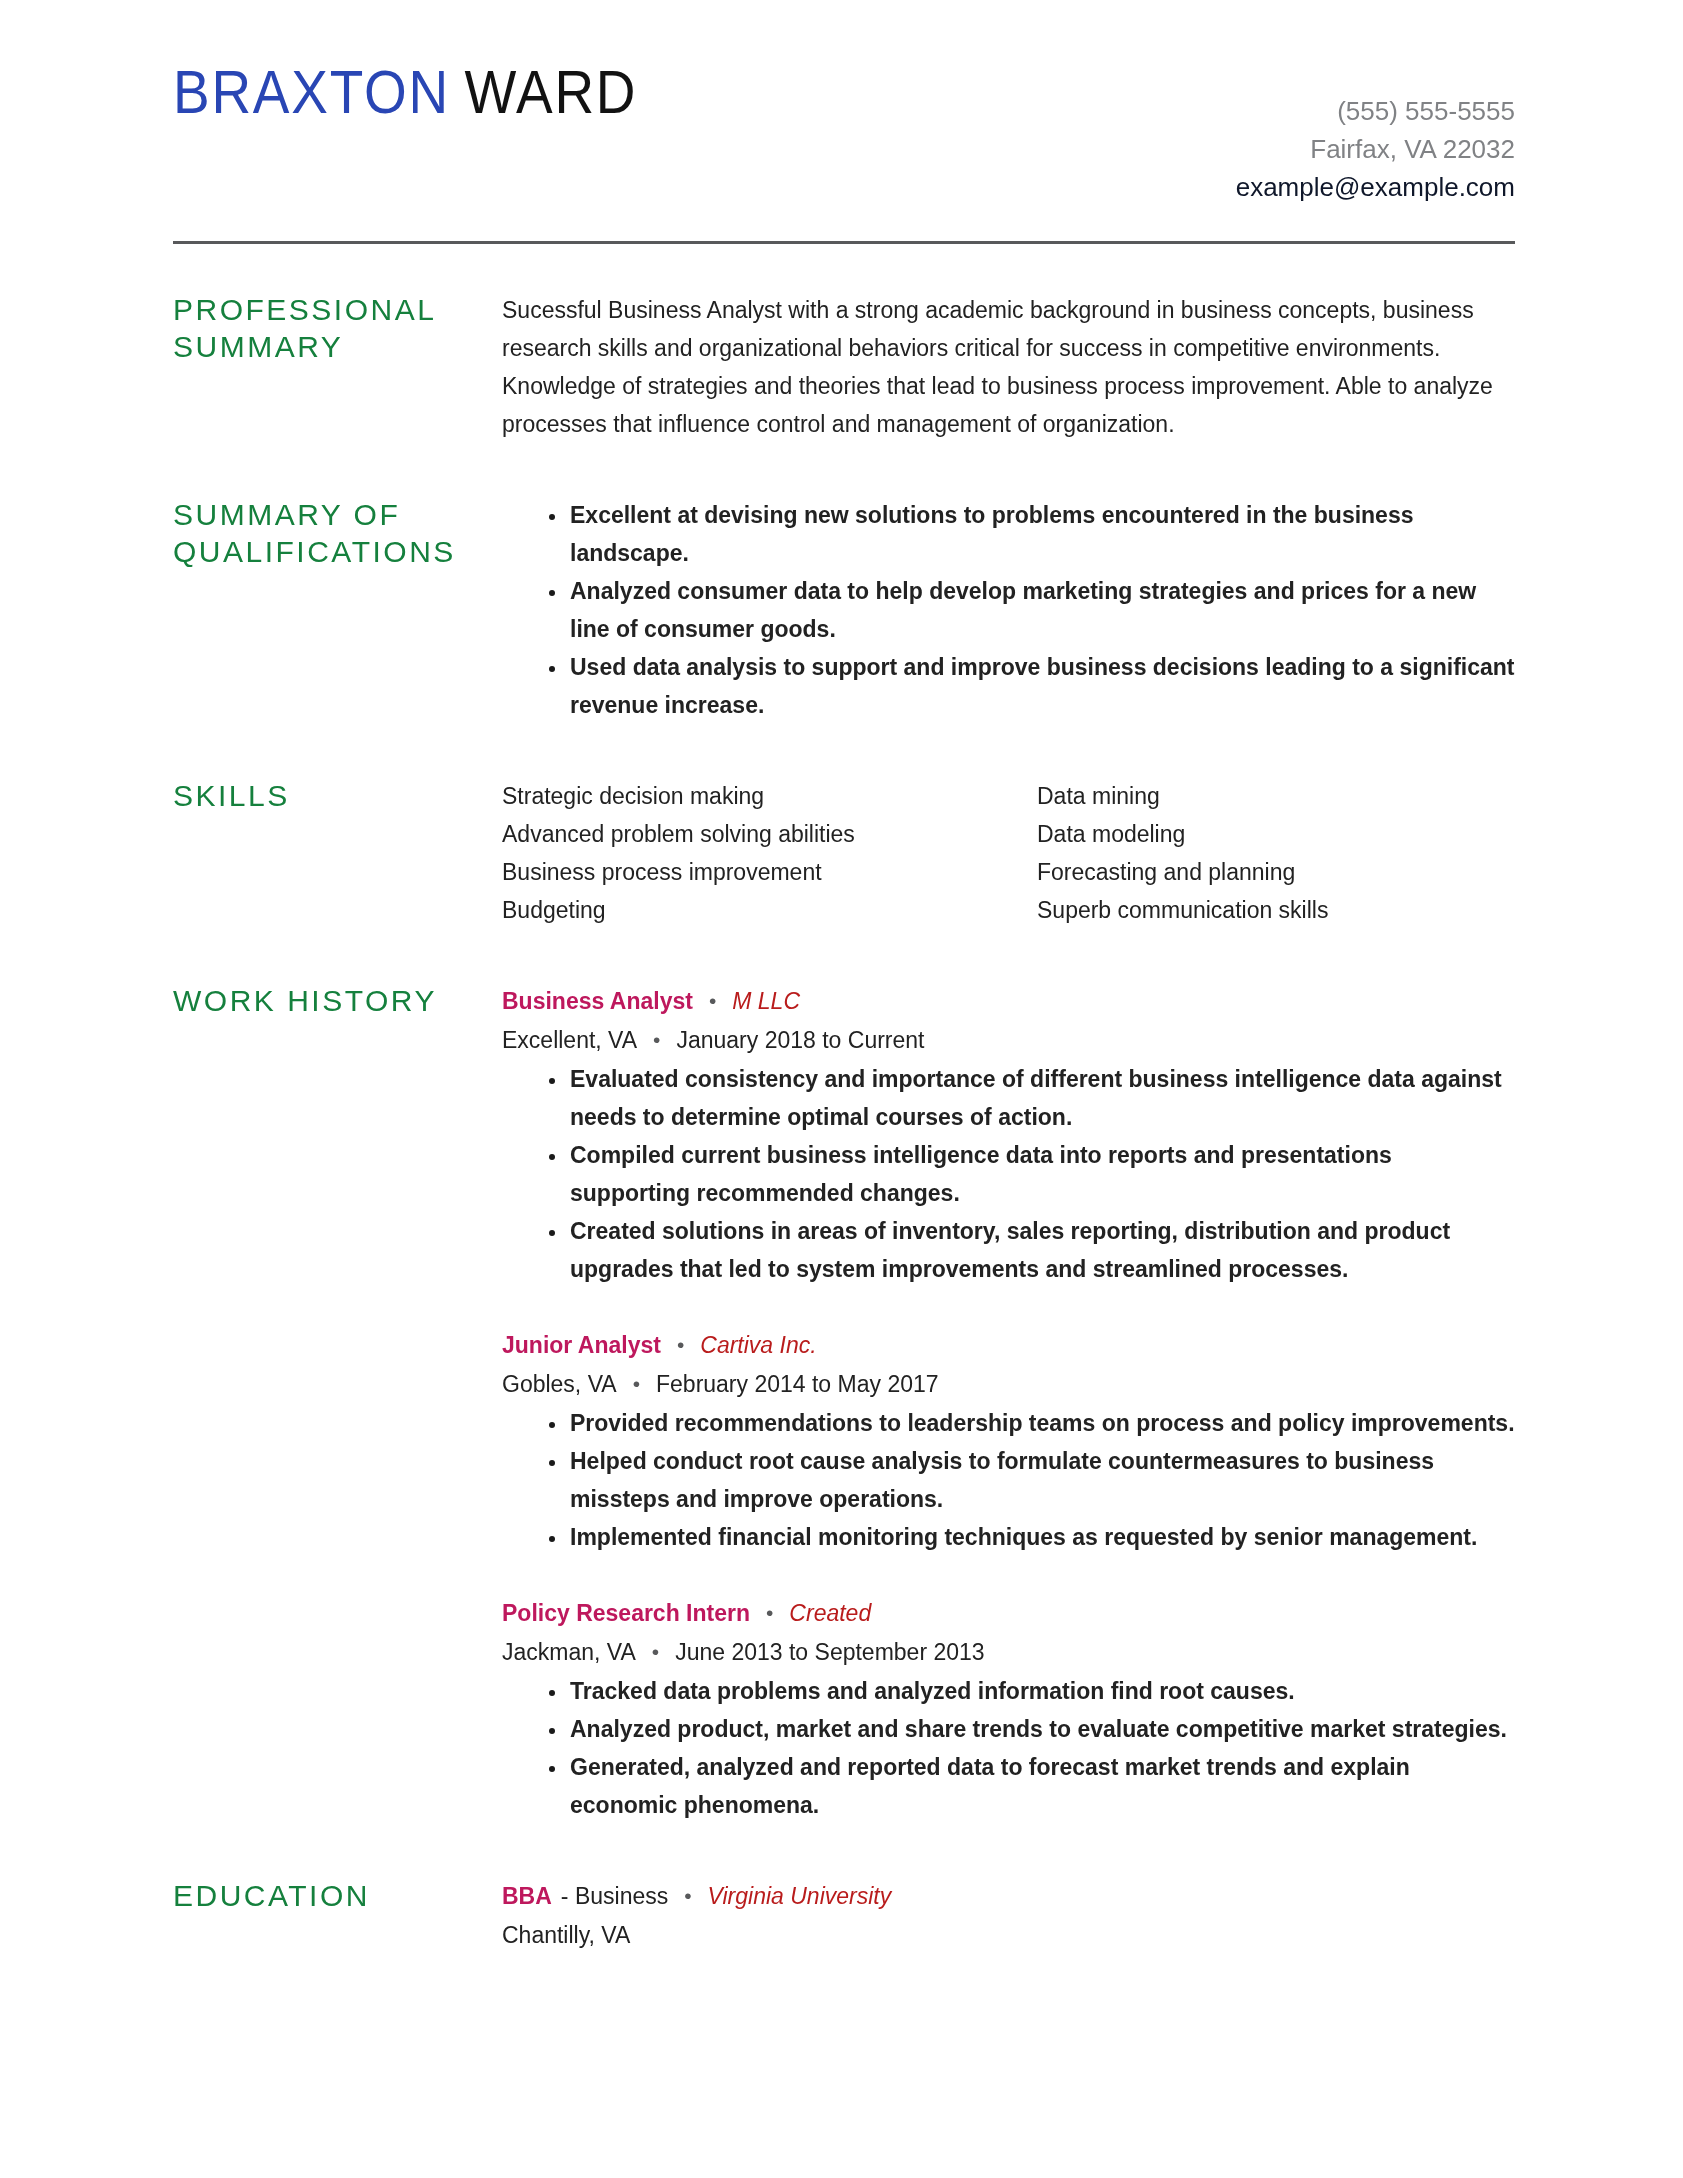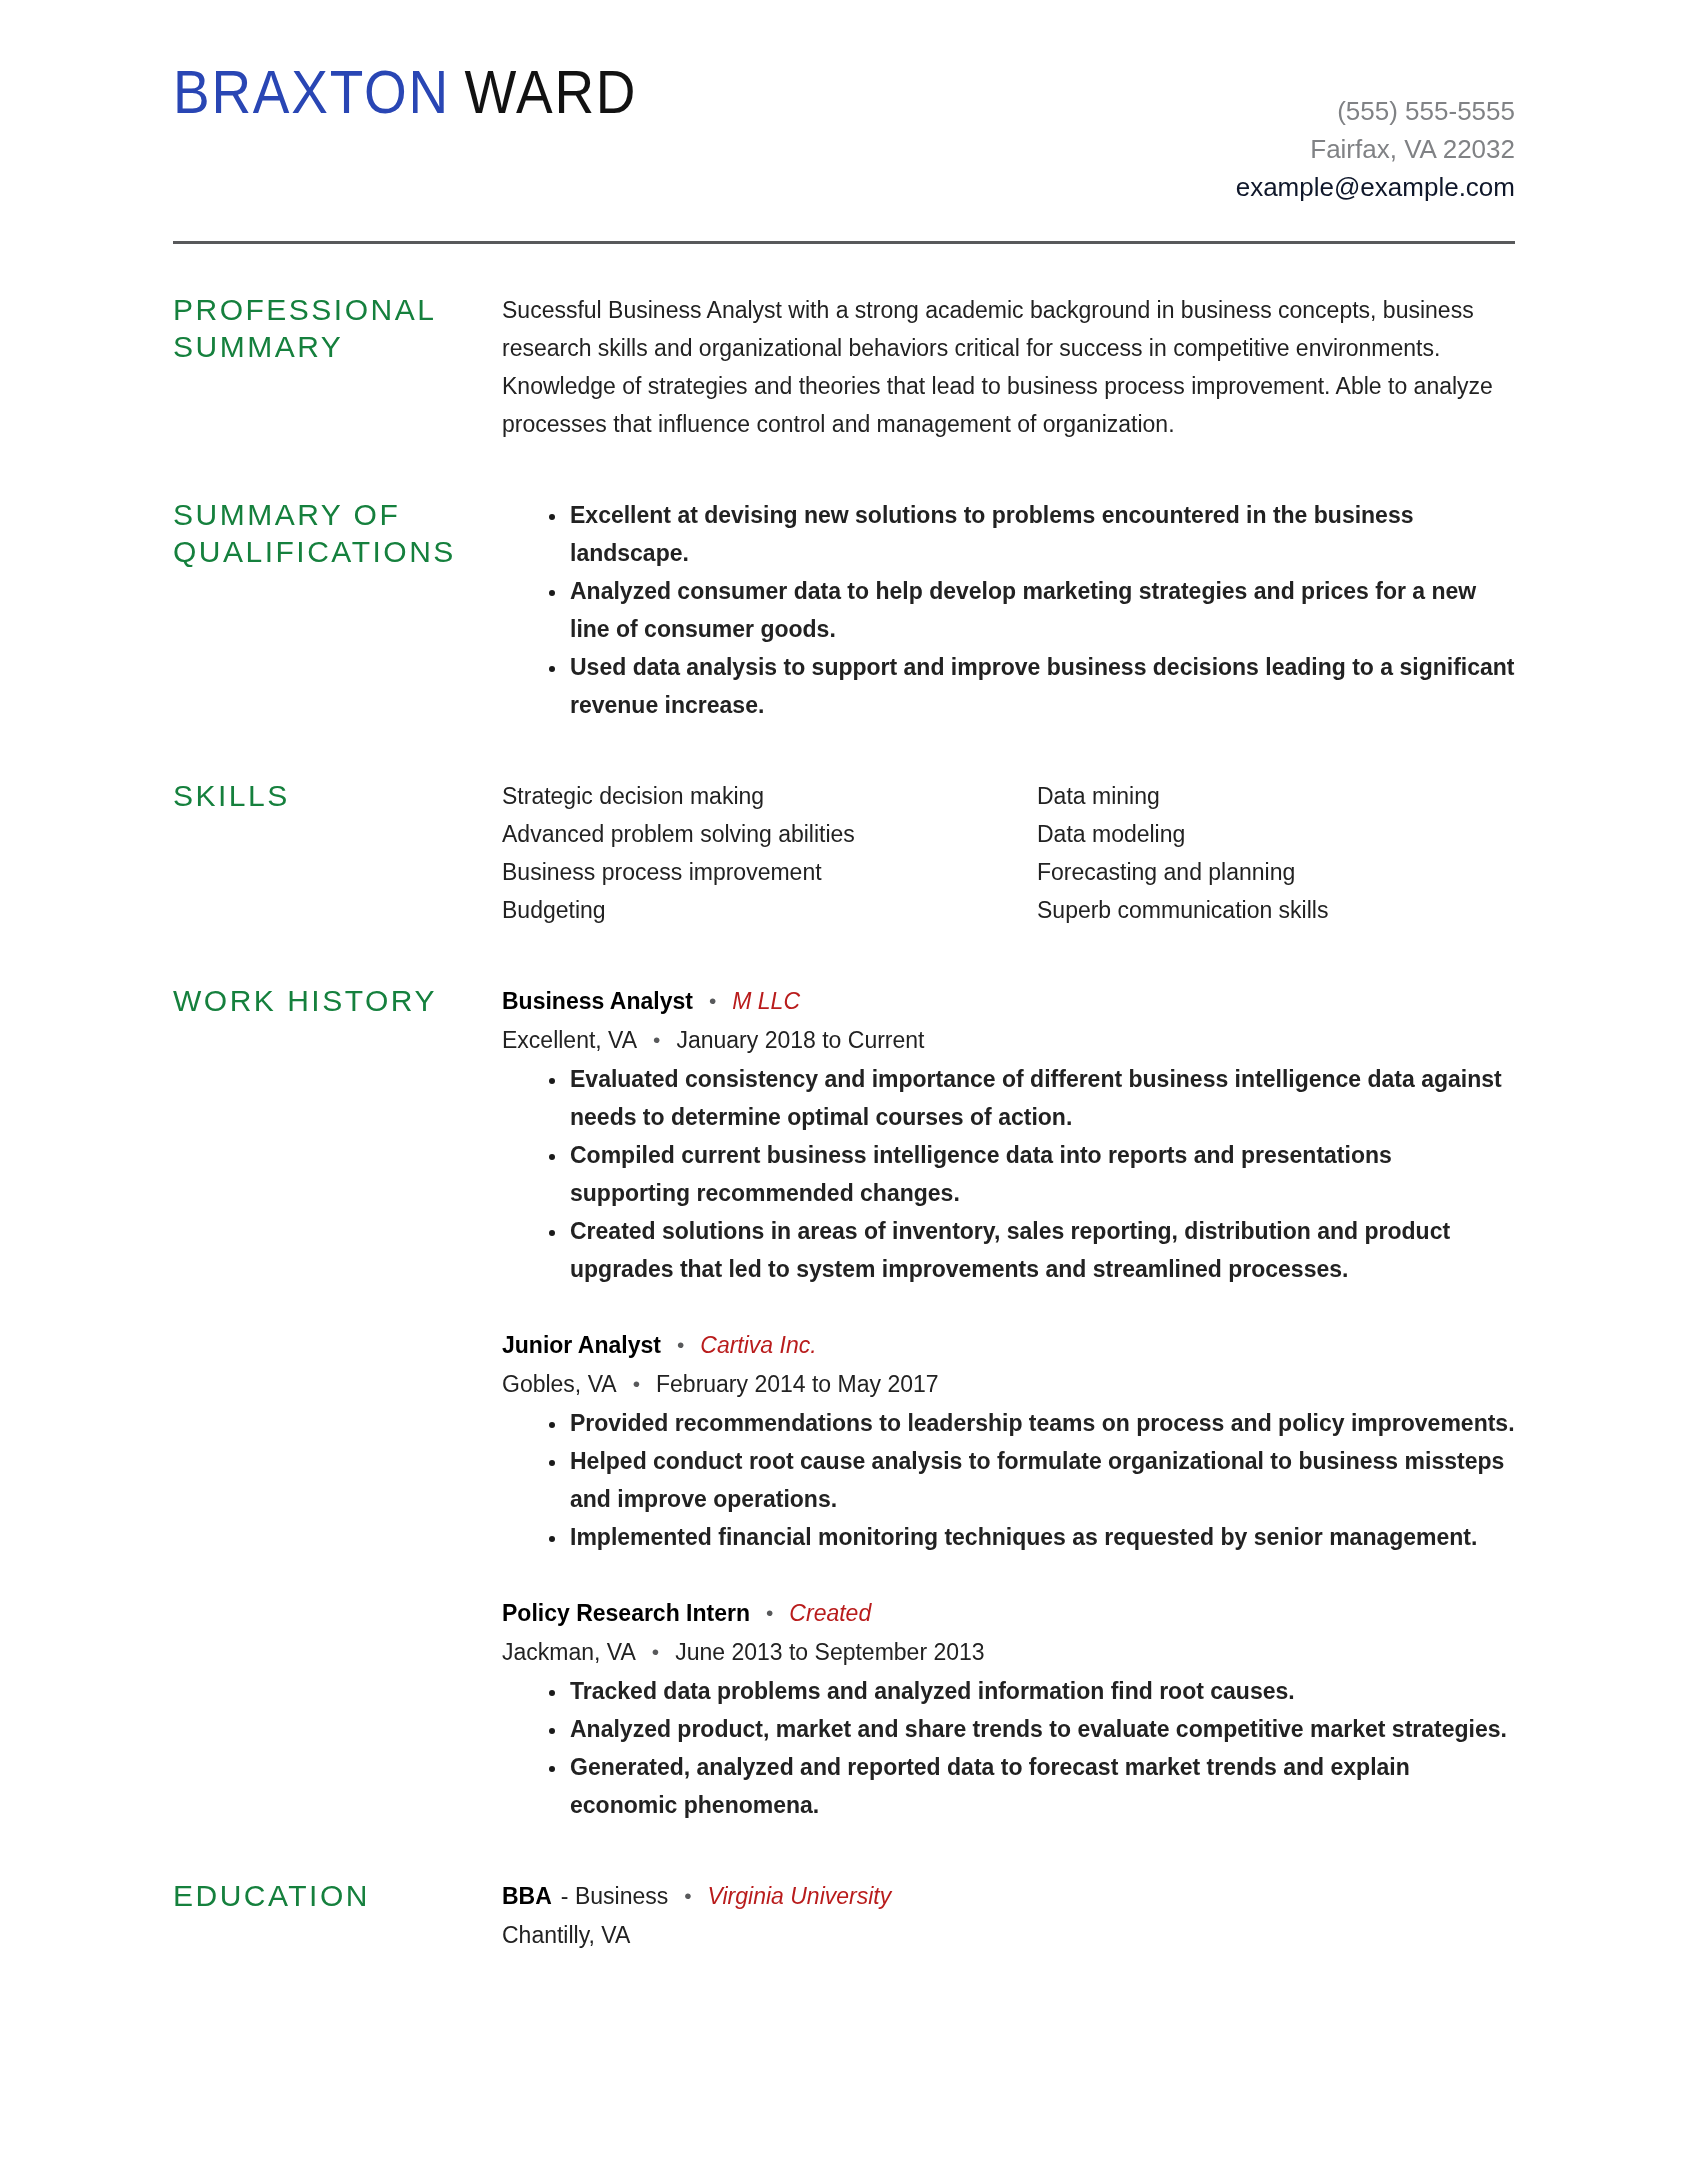--- a/index.html
+++ b/index.html
@@ -48,21 +48,21 @@
   ul.bullets li { padding-left:2px; }
   ul.bullets li::marker { color:#1a1a1a; font-size:0.85em; }
 
   
   .skills-grid { display:grid; grid-template-columns:535px 1fr; }
 
   
   .job { margin-bottom:38px; }
   .job:last-child { margin-bottom:0; }
   .inline-row { display:flex; align-items:baseline; flex-wrap:wrap; }
-  .job-title, .degree { font-weight:bold; color:#000000; }
+  .job-title, .degree { font-weight:bold; color:#be185d; }
   .company, .school { font-style:italic; color:#b91c1c; }
   .dot { font-size:21px; color:#58595b; margin:0 16px; position:relative; top:-1px; }
   .degree-field { margin-left:9px; }
 
   
   .edu-line2 { margin-top:0; }
 </style>
 </head>
 <body>
 
@@ -145,21 +145,21 @@
             <span class="dot">•</span>
             <span class="company">Cartiva Inc.</span>
           </div>
           <div class="inline-row">
             <span>Gobles, VA</span>
             <span class="dot">•</span>
             <span>February 2014 to May 2017</span>
           </div>
           <ul class="bullets">
             <li>Provided recommendations to leadership teams on process and policy improvements.</li>
-            <li>Helped conduct root cause analysis to formulate organizational to business missteps and improve operations.</li>
+            <li>Helped conduct root cause analysis to formulate countermeasures to business missteps and improve operations.</li>
             <li>Implemented financial monitoring techniques as requested by senior management.</li>
           </ul>
         </div>
 
         <div class="job">
           <div class="inline-row">
             <span class="job-title">Policy Research Intern</span>
             <span class="dot">•</span>
             <span class="company">Created</span>
           </div>

